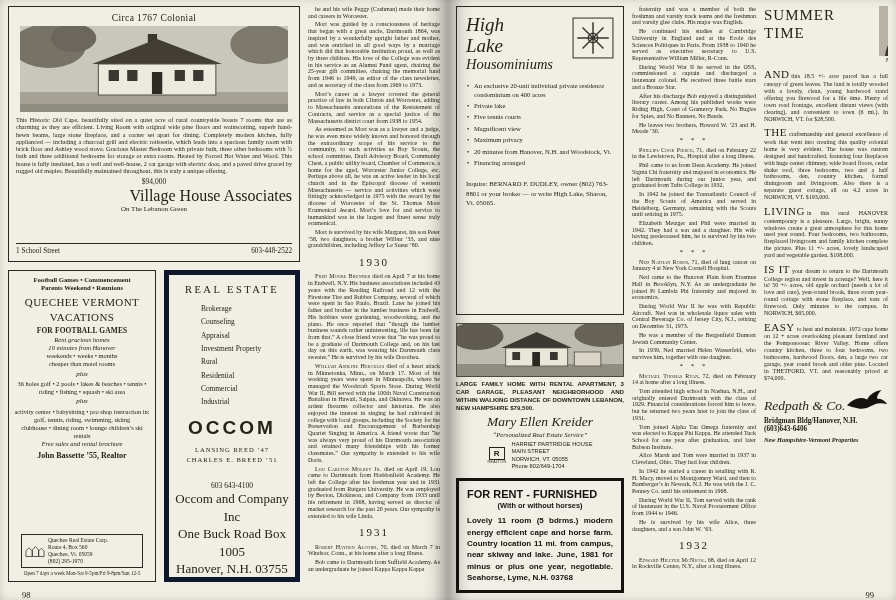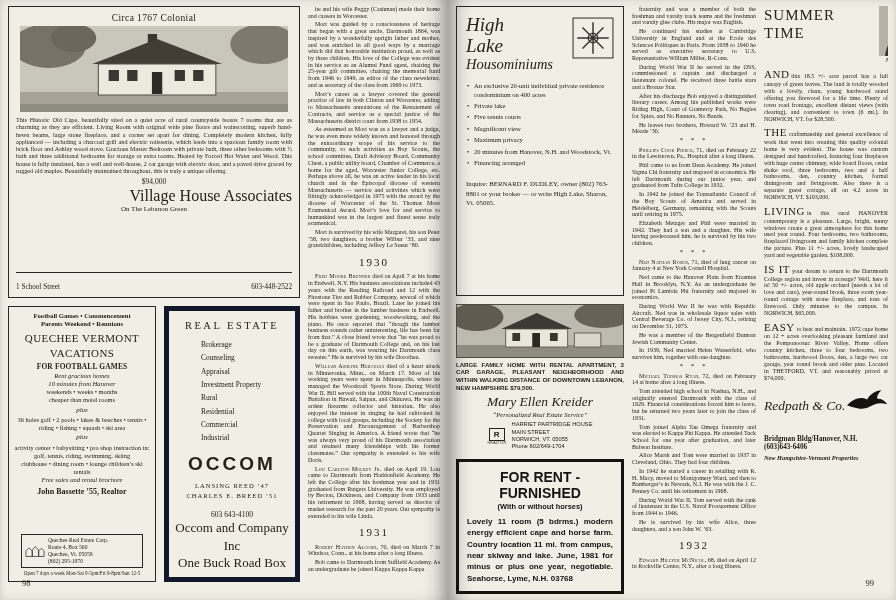--- a/index.html
+++ b/index.html
@@ -1,66 +1,66 @@
 <!DOCTYPE html>
 <html lang="en"><head>
 <meta charset="utf-8">
 <style>
   html,body{margin:0;padding:0;background:#8e8b84;}
   .spread{width:896px;height:600px;display:flex;overflow:hidden;background:#f1eee5;position:relative;font-family:"Liberation Serif",serif;color:#262219;}
   .page{width:448px;height:600px;box-sizing:border-box;position:relative;overflow:hidden;background:#f1eee5;}
   .page-left{box-shadow:inset -16px 0 20px -12px rgba(0,0,0,.45), inset 4px 0 8px -6px rgba(0,0,0,.25);}
   .page-right{box-shadow:inset 16px 0 20px -12px rgba(0,0,0,.45), inset -4px 0 8px -6px rgba(0,0,0,.25);}
   .pad{position:absolute;top:6px;bottom:6px;left:8px;right:8px;display:flex;gap:8px;}
-  .pageno{position:absolute;bottom:12px;font-size:8.5px;}
+  .pageno{position:absolute;bottom:0;font-size:8.5px;}
   .pageno-left{left:22px;}
   .pageno-right{right:22px;}
 
   
   .obitcol{width:132px;font-size:6px;line-height:1.12;text-align:justify;overflow:hidden;hyphens:auto;}
   .ob{margin:0 0 2px;text-indent:7px;}
   .ob.heading{text-indent:0;text-align:center;font-size:11px;letter-spacing:2px;margin:7px 0 5px;}
   .ob.sep{text-indent:0;text-align:center;letter-spacing:3px;margin:2px 0;font-size:7px;}
   .ob-name{font-variant:small-caps;letter-spacing:.2px;}
 
   
   .lp-main{width:292px;display:flex;flex-direction:column;height:588px;}
   .lp-ads-row{display:flex;gap:8px;flex:1;margin-top:8px;min-height:0;padding-bottom:12px;}
 
   
-  .colonial{border:1.5px solid #2b2823;padding:6px 7px;height:292px;box-sizing:border-box;display:flex;flex-direction:column;}
+  .colonial{border:1.5px solid #2b2823;padding:6px 7px;height:256px;box-sizing:border-box;display:flex;flex-direction:column;}
   .col-caption{text-align:center;font-size:9.5px;letter-spacing:.4px;margin-bottom:3px;}
   .col-photo{height:86px;margin:0 4px 4px;}
   .col-photo svg{width:100%;height:100%;display:block;}
   .col-body{font-size:6.2px;line-height:1.17;text-align:justify;margin:0 0 2px;}
   .col-price{text-align:center;font-size:7.5px;margin:1px 0;}
   .col-agency{text-align:right;font-size:16px;line-height:1.1;}
   .col-sub{text-align:center;font-size:7px;margin-bottom:2px;}
-  .col-foot{display:flex;justify-content:space-between;font-size:7.2px;border-top:1px solid #2b2823;padding-top:10px;margin-top:auto;}
+  .col-foot{display:flex;justify-content:space-between;font-size:7.2px;border-top:1px solid #2b2823;padding-top:3px;margin-top:auto;}
 
   
   .quechee{width:148px;border:1px solid #2b2823;padding:5px 4px;box-sizing:border-box;text-align:center;display:flex;flex-direction:column;overflow:hidden;}
   .ql{font-size:6.4px;line-height:1.25;}
   .ql.bold-line{font-weight:bold;font-size:6.7px;}
   .ql.bold-caps{font-weight:bold;font-size:7.4px;margin-top:3px;letter-spacing:.2px;}
   .ql.title{font-size:11px;letter-spacing:.4px;line-height:1.12;margin-top:3px;}
   .ql.italic-line{font-style:italic;font-size:6.6px;}
   .ql.plus{font-style:italic;font-size:7px;margin:1.5px 0;}
   .ql.agent{font-weight:bold;font-size:8px;margin:3px 0 2px;}
   .q-box{border:1px solid #2b2823;margin:2px 8px 0;padding:2px 3px;font-size:5.6px;line-height:1.25;display:flex;gap:3px;align-items:center;text-align:left;margin-top:auto;}
   .q-box svg{width:20px;height:14px;flex:none;}
   .q-hours{font-size:5.1px;margin-top:2px;}
 
   
   .occom{flex:1;border:5px solid #0f172a;padding:9px 6px;box-sizing:border-box;text-align:center;display:flex;flex-direction:column;overflow:hidden;}
   .oc-title{font-size:10.5px;letter-spacing:2.5px;}
   .oc-services{list-style:none;margin:7px 0 0;padding:0 0 0 26px;text-align:left;font-size:7.4px;line-height:1.8;}
   .oc-logo{font-family:"Liberation Sans",sans-serif;font-weight:bold;font-size:19px;letter-spacing:3px;margin:8px 0 6px;}
   .oc-name{font-size:6.6px;letter-spacing:1px;line-height:1.55;}
-  .oc-phone{font-size:7.5px;margin-top:9px;}
+  .oc-phone{font-size:7.5px;margin-top:16px;}
   .oc-co{font-size:13px;line-height:1.35;margin-top:auto;}
 
   
   .rp-col1{width:168px;display:flex;flex-direction:column;}
   
   .highlake{border:1px solid #2b2823;padding:8px 9px;height:309px;box-sizing:border-box;display:flex;flex-direction:column;overflow:hidden;}
   .hl-head{display:flex;justify-content:space-between;}
   .hl-t1{font-style:italic;font-size:19px;line-height:1.08;}
   .hl-t2{font-style:italic;font-size:14.5px;line-height:1.15;}
   .hl-logo{width:42px;height:42px;margin-top:2px;flex:none;}
@@ -77,37 +77,37 @@
   .kr-name{font-style:italic;font-size:13.5px;margin-top:1px;}
   .kr-tag{font-size:6.6px;font-style:italic;margin-top:1px;}
   .kr-foot{display:flex;align-items:center;gap:6px;justify-content:center;margin-top:3px;}
   .kr-realtor{width:18px;text-align:center;flex:none;}
   .kr-r{border:1.5px solid #262219;width:14px;height:11px;margin:0 auto;font-weight:bold;font-size:8px;line-height:11px;font-family:"Liberation Sans",sans-serif;}
   .kr-rl{font-size:3.6px;letter-spacing:.3px;font-family:"Liberation Sans",sans-serif;}
   .kr-addr{font-family:"Liberation Sans",sans-serif;font-size:5.7px;line-height:1.3;text-align:left;}
 
   
   .forrent{margin-top:8px;border:3px solid #15130f;padding:7px 8px;font-family:"Liberation Sans",sans-serif;color:#15130f;}
-  .fr-title{font-weight:bold;font-size:14px;text-align:center;}
+  .fr-title{font-weight:bold;font-size:11px;text-align:left;}
   .fr-sub{font-weight:bold;font-size:7.4px;text-align:center;margin:1px 0 5px;}
   .fr-body{font-weight:bold;font-size:8px;line-height:1.42;text-align:justify;margin:0;}
 
   
   .rp-col{width:124px;overflow:hidden;}
   .rp-head{display:flex;justify-content:space-between;margin-bottom:5px;gap:44px;}
   .rp-heading div{font-size:15px;letter-spacing:1px;line-height:1.2;}
   .rp-photo{width:44px;height:50px;}
   .rp-photo svg{width:100%;height:100%;display:block;}
   .rp-caption{font-size:6px;font-style:italic;text-align:center;margin-top:1px;}
   .rp-para{font-size:6px;line-height:1.16;text-align:justify;margin:0 0 3.5px;hyphens:auto;}
   .rp-lead{font-size:11px;letter-spacing:.5px;margin-right:2px;}
   .rp-logo-row{display:flex;align-items:flex-end;justify-content:space-between;margin-top:7px;}
   .rp-firm{font-style:italic;font-size:13.5px;}
   .rp-bird svg{width:42px;height:25px;display:block;}
-  .rp-addr{font-weight:bold;font-size:7.2px;margin-top:21px;}
+  .rp-addr{font-weight:bold;font-size:7.2px;margin-top:3px;}
   .rp-phone{font-weight:bold;font-size:7.2px;}
   .rp-tagline{font-weight:bold;font-style:italic;font-size:6.3px;margin-top:3px;}
 </style>
 </head>
 <body>
 
 <div class="spread">
 
   <div class="page page-left">
     <div class="pad">

